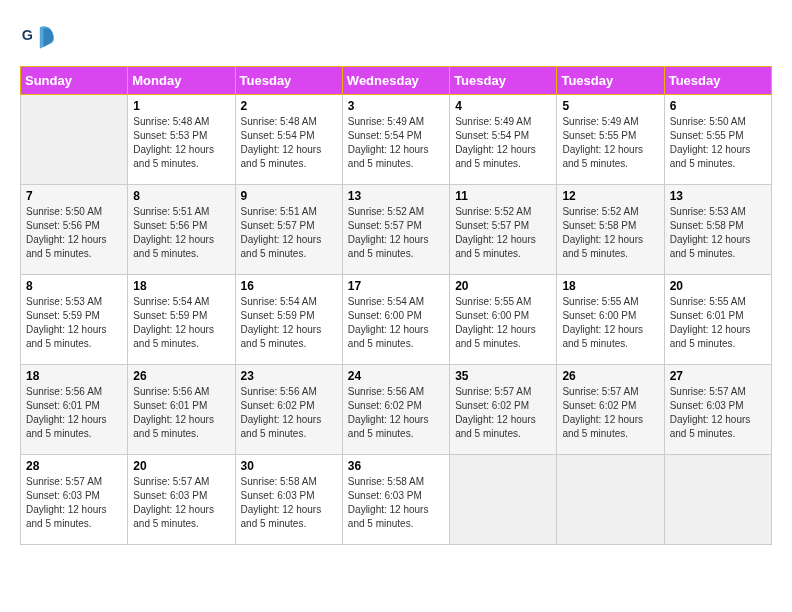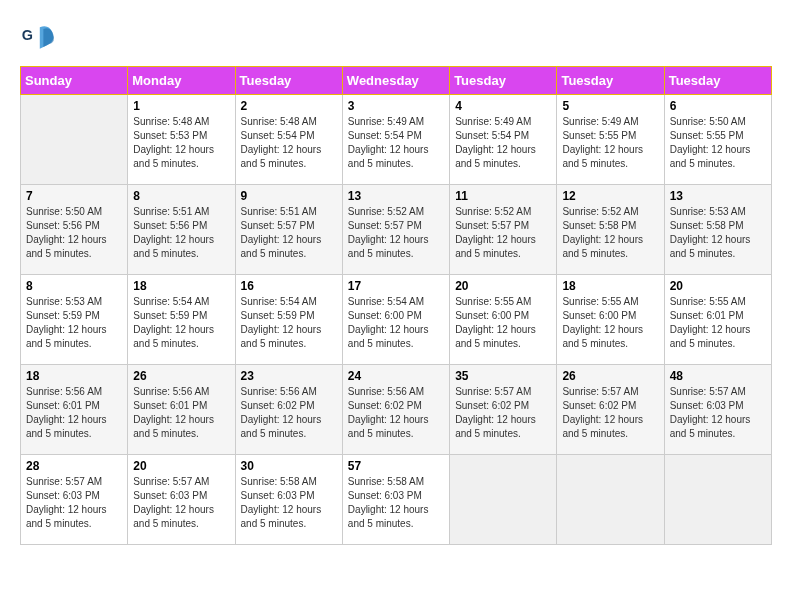--- a/index.html
+++ b/index.html
@@ -273,21 +273,21 @@
             Sunrise: 5:57 AM<br>Sunset: 6:02 PM<br>Daylight: 12 hours and 5 minutes.
           </div>
         </td>
         <td>
           <div class="day-num">26</div>
           <div class="day-info">
             Sunrise: 5:57 AM<br>Sunset: 6:02 PM<br>Daylight: 12 hours and 5 minutes.
           </div>
         </td>
         <td>
-          <div class="day-num">48</div>
+          <div class="day-num">27</div>
           <div class="day-info">
             Sunrise: 5:57 AM<br>Sunset: 6:03 PM<br>Daylight: 12 hours and 5 minutes.
           </div>
         </td>
       </tr>
       <tr class="week-row">
         <td>
           <div class="day-num">28</div>
           <div class="day-info">
             Sunrise: 5:57 AM<br>Sunset: 6:03 PM<br>Daylight: 12 hours and 5 minutes.
@@ -299,21 +299,21 @@
             Sunrise: 5:57 AM<br>Sunset: 6:03 PM<br>Daylight: 12 hours and 5 minutes.
           </div>
         </td>
         <td>
           <div class="day-num">30</div>
           <div class="day-info">
             Sunrise: 5:58 AM<br>Sunset: 6:03 PM<br>Daylight: 12 hours and 5 minutes.
           </div>
         </td>
         <td>
-          <div class="day-num">57</div>
+          <div class="day-num">36</div>
           <div class="day-info">
             Sunrise: 5:58 AM<br>Sunset: 6:03 PM<br>Daylight: 12 hours and 5 minutes.
           </div>
         </td>
         <td class="empty-cell"></td>
         <td class="empty-cell"></td>
         <td class="empty-cell"></td>
       </tr>
     </tbody>
 </table>

